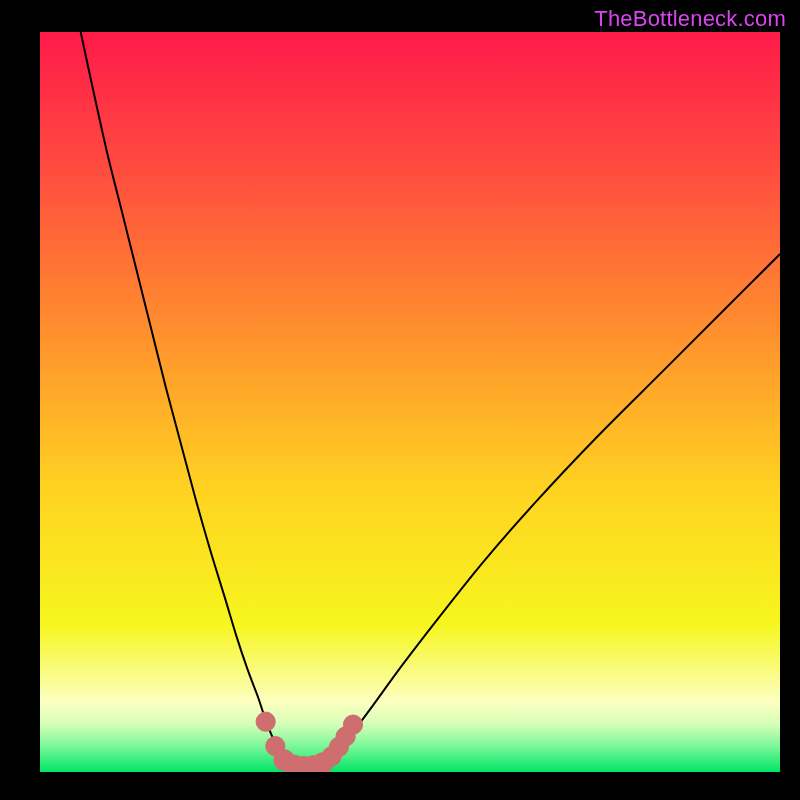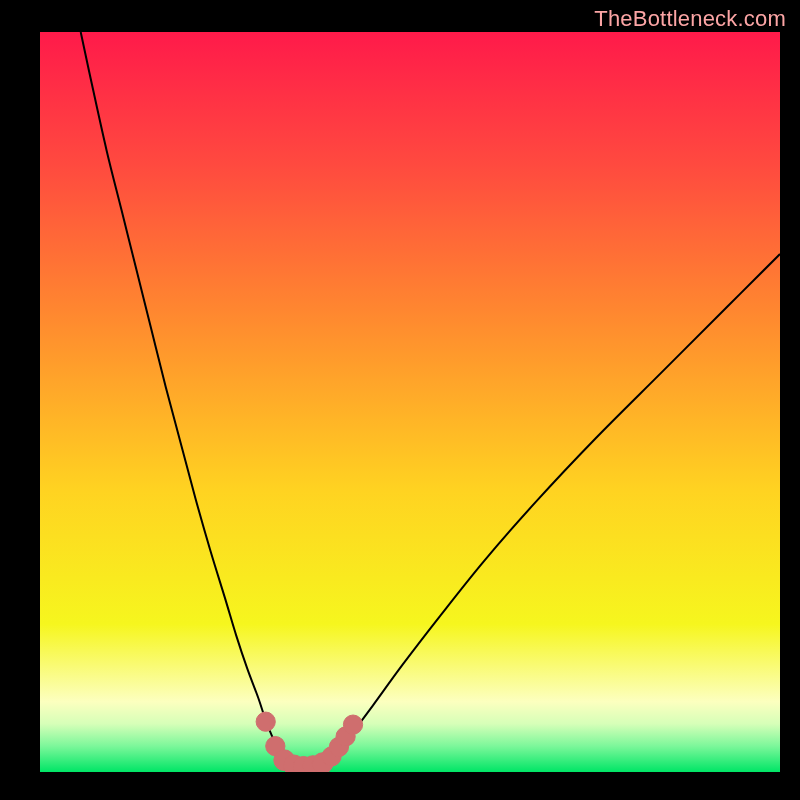--- a/index.html
+++ b/index.html
@@ -28,21 +28,21 @@
     overflow: hidden;
   }
   .gradient {
     position: absolute;
     left: 0; top: 0; right: 0; bottom: 0;
   }
   .watermark {
     position: absolute;
     top: 6px;
     right: 14px;
-    color: #fca5a5;
+    color: #d946ef;
     font-size: 22px;
     font-weight: 500;
     letter-spacing: 0.2px;
   }
   svg.curves {
     position: absolute;
     left: 0; top: 0;
     width: 740px;
     height: 740px;
   }

